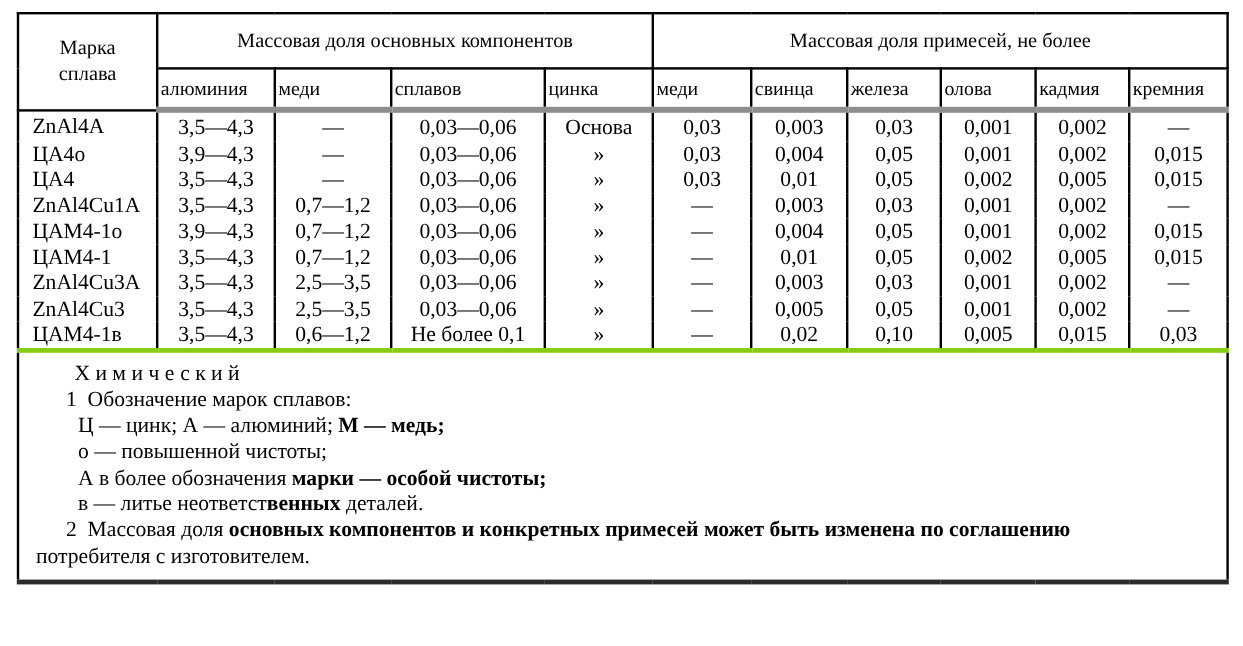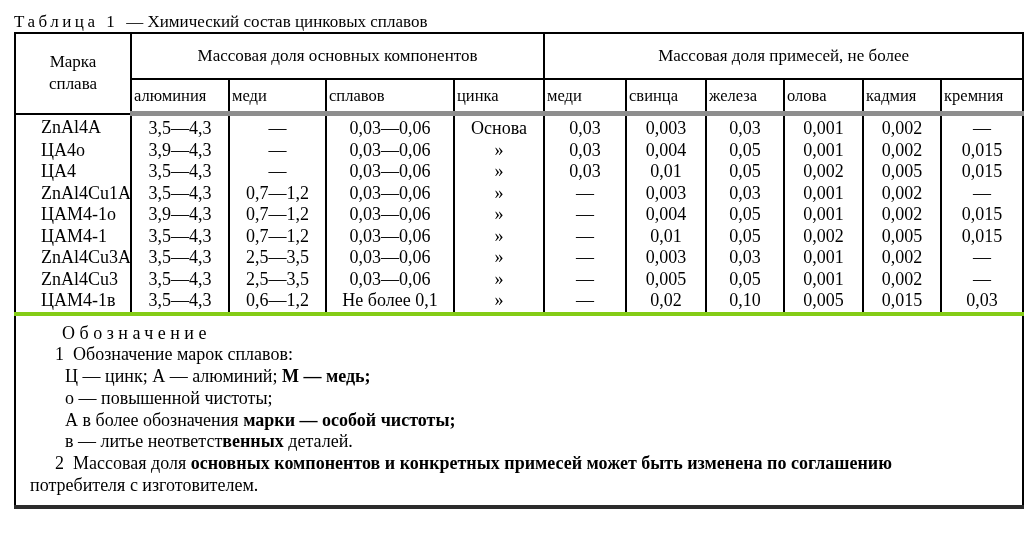--- a/index.html
+++ b/index.html
@@ -32,40 +32,37 @@
     font-size: 16.5px; height: 31px; text-align: left; vertical-align: middle; padding: 0 2px;
   }
   tbody.data td {
     border-left: 2px solid #000; border-right: 2px solid #000;
     border-top: none; border-bottom: none;
     font-size: 18px; line-height: 21.5px; height: 21.5px;
     text-align: center; vertical-align: middle; padding: 0;
   }
   tbody.data tr:first-child td { padding-top: 2px; }
   tbody.data tr:last-child td { border-bottom: 4px solid #84cc16; }
-  tbody.data td.c0 { text-align: left; padding-left: 25px; }
+  tbody.data td.c0 { text-align: left; padding-left: 11px; }
 
   td.notes-cell {
     border: none; padding: 7px 10px 8px 14px;
     font-size: 18px; line-height: 21.8px; text-align: left; vertical-align: top;
   }
   .note-heading { margin-left: 32px; letter-spacing: 4.5px; }
   .nl-item { margin-left: 25px; }
   .nl-sub  { margin-left: 35px; }
   .nl-cont { margin-left: 0; }
   .seg-b { font-weight: bold; }
 </style>
 </head>
 <body>
 
 <div class="page">
 
-  <div class="doc-title">
-    <span class="spaced">Таблица 1</span><span>— Химический состав цинковых сплавов</span>
-  </div>
 
 
   <table class="gost">
     <colgroup>
       <col style="width:116px">
         <col style="width:98px">
         <col style="width:97px">
         <col style="width:128px">
       <col style="width:90px">
         <col style="width:82px">
@@ -210,21 +207,21 @@
           <td>0,02</td>
           <td>0,10</td>
           <td>0,005</td>
           <td>0,015</td>
           <td>0,03</td>
         </tr>
       </tbody>
     <tbody>
       <tr>
         <td colspan="11" class="notes-cell">
-          <div class="note-heading">Обозначение</div>
+          <div class="note-heading">Химический</div>
           <div>
               <div class="nl-item"><span>1&nbsp;&nbsp;Обозначение марок сплавов:</span></div>
               <div class="nl-sub"><span>Ц — цинк; А — алюминий; </span><span class="seg-b">М — медь;</span></div>
               <div class="nl-sub"><span>о — повышенной чистоты;</span></div>
               <div class="nl-sub"><span>А в более обозначения </span><span class="seg-b">марки — особой чистоты;</span></div>
               <div class="nl-sub"><span>в — литье неответст</span><span class="seg-b">венных</span><span> деталей.</span></div>
               <div class="nl-item"><span>2&nbsp;&nbsp;Массовая доля </span><span class="seg-b">основных компонентов и конкретных примесей может быть изменена по соглашению</span></div>
               <div class="nl-cont"><span>потребителя с изготовителем.</span></div>
             </div>
         </td>

